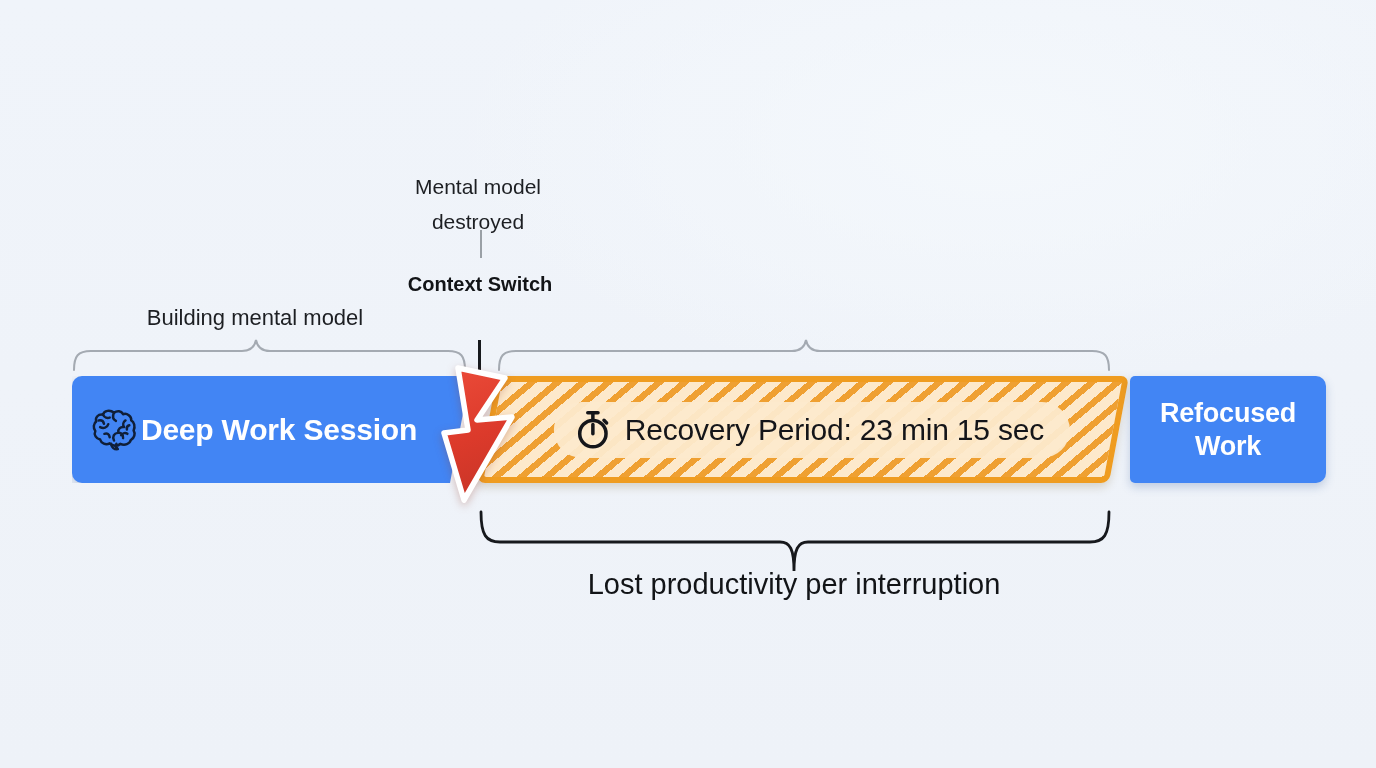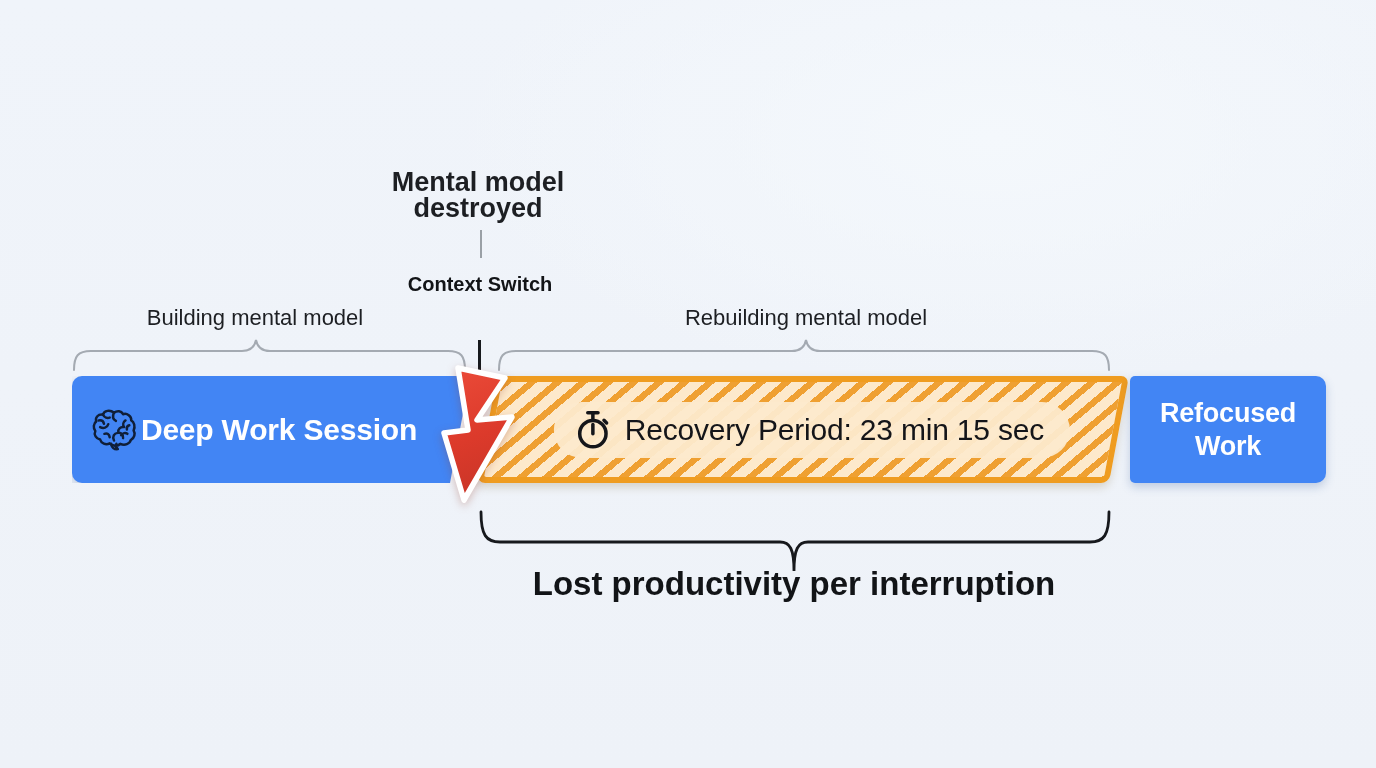--- a/index.html
+++ b/index.html
@@ -19,24 +19,24 @@
   body{
     font-family:"Liberation Sans","DejaVu Sans",sans-serif;
     background:var(--background);
   }
   .stage{
     position:relative;width:1376px;height:768px;
     background:radial-gradient(900px 420px at 72% 18%, #f4f8fc 0%, rgba(244,248,252,0) 60%),
                linear-gradient(180deg,#f0f4fa 0%, #eef2f8 100%);
   }
   .txt{position:absolute;color:var(--text-dark);text-align:center;}
-  .small-label{font-size:27px;line-height:26px;font-weight:700;color:#1d1f23;}
+  .small-label{font-size:21px;line-height:35px;font-weight:400;color:#1d1f23;}
   .mid-label{font-size:22px;line-height:25px;font-weight:400;color:#1d1f23;}
   .big-label{font-size:20px;line-height:34px;font-weight:700;color:#121417;}
-  .bottom-label{font-size:33px;line-height:32px;font-weight:700;color:#121417;}
+  .bottom-label{font-size:29px;line-height:32px;font-weight:400;color:#121417;}
 
   .connector{position:absolute;}
   .connector.thin{width:2px;background:#9aa0a6;}
   .connector.bold{width:3px;background:#17191d;z-index:3;}
 
   .brace{position:absolute;overflow:visible;}
   .brace path{fill:none;stroke-linecap:round;}
   .brace.gray path{stroke:var(--brace-gray);stroke-width:2px;}
   .brace.dark path{stroke:#17191d;stroke-width:2.8px;}
 
@@ -97,21 +97,20 @@
   <div class="txt small-label" style="left:378px;top:169px;width:200px;">Mental model destroyed</div>
 
   <div class="connector thin" style="left:480px;top:230px;height:28px;"></div>
 
   <div class="txt big-label" style="left:400px;top:267px;width:160px;">Context Switch</div>
 
   <div class="connector bold" style="left:478px;top:340px;height:32px;"></div>
 
   <div class="txt mid-label" style="left:100px;top:305px;width:310px;text-align:center;">Building mental model</div>
 
-  <div class="txt mid-label" style="left:651px;top:305px;width:310px;">Rebuilding mental model</div>
 
   <svg class="brace gray" style="left:72px;top:338px;" width="395" height="34" viewBox="0 0 395 34">
     <path d="M2 32 C2 18 6 13 19 13 H170 Q182 13 184 2 Q186 13 198 13 H376 C389 13 393 18 393 32"></path>
   </svg>
   <svg class="brace gray" style="left:497px;top:338px;" width="614" height="34" viewBox="0 0 614 34">
     <path d="M2 32 C2 18 6 13 19 13 H295 Q307 13 309 2 Q311 13 323 13 H595 C608 13 612 18 612 32"></path>
   </svg>
 
   <div class="bar bar-deep-work">
     <svg class="icon" width="46" height="44" viewBox="0 0 48 46" fill="none" stroke="#101f38" stroke-width="2.6" stroke-linecap="round" stroke-linejoin="round">

